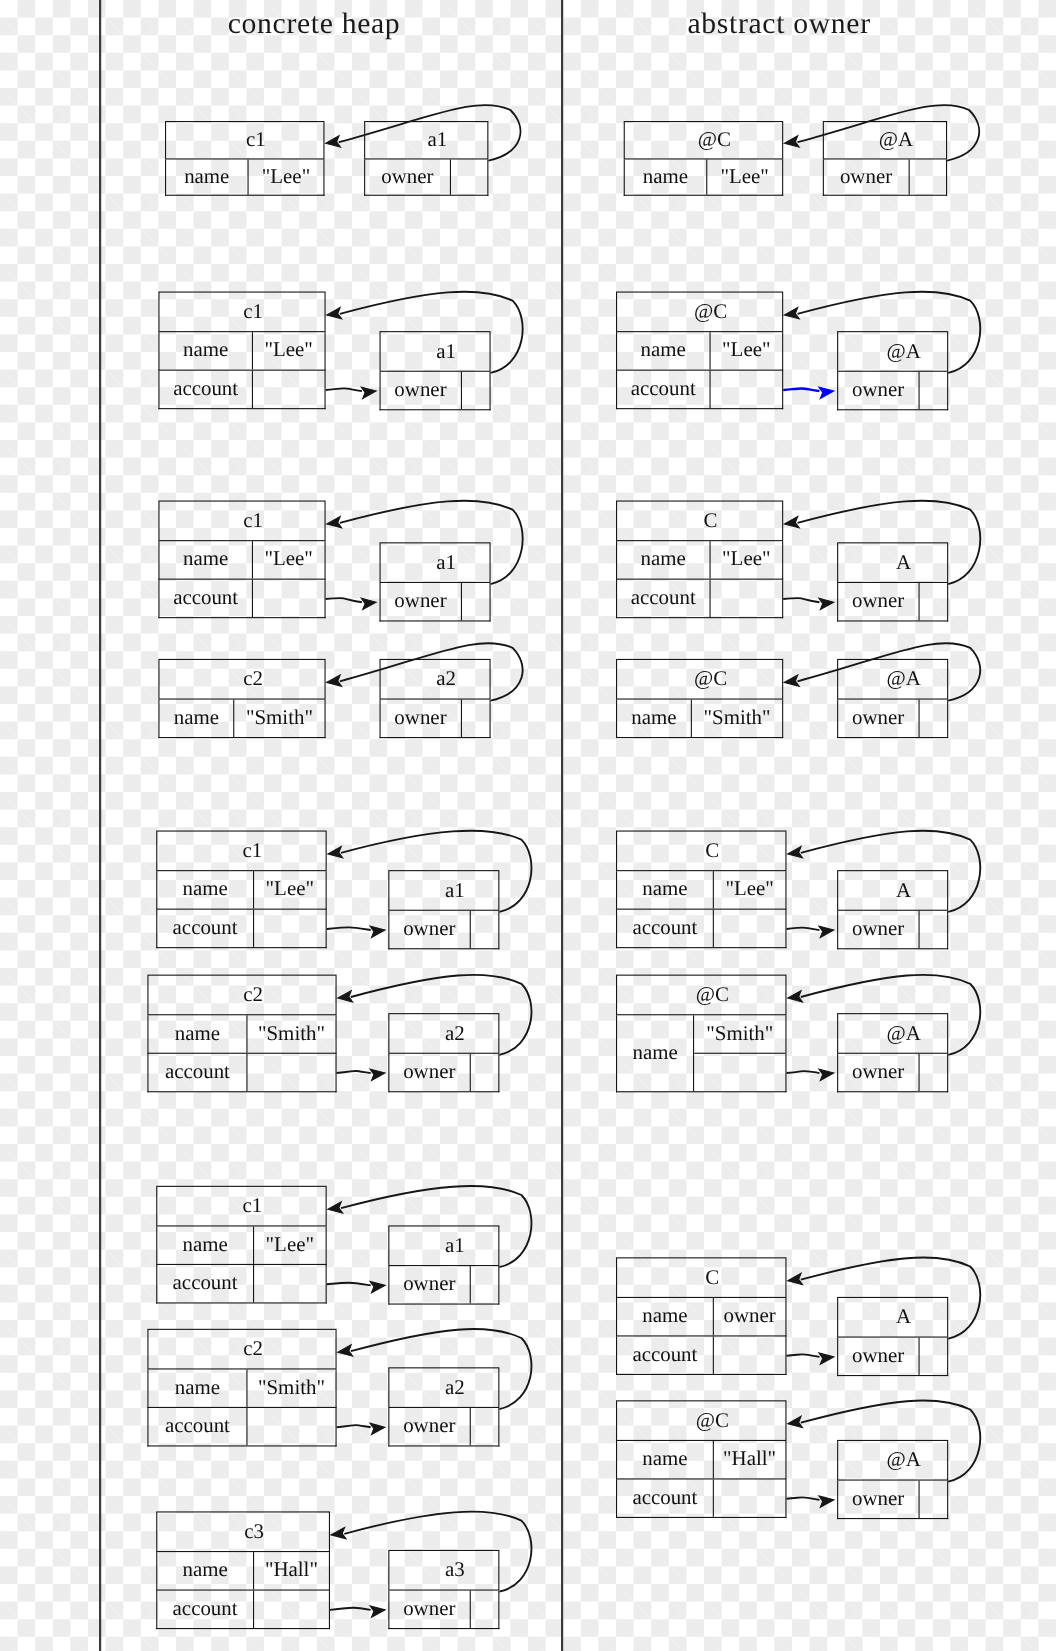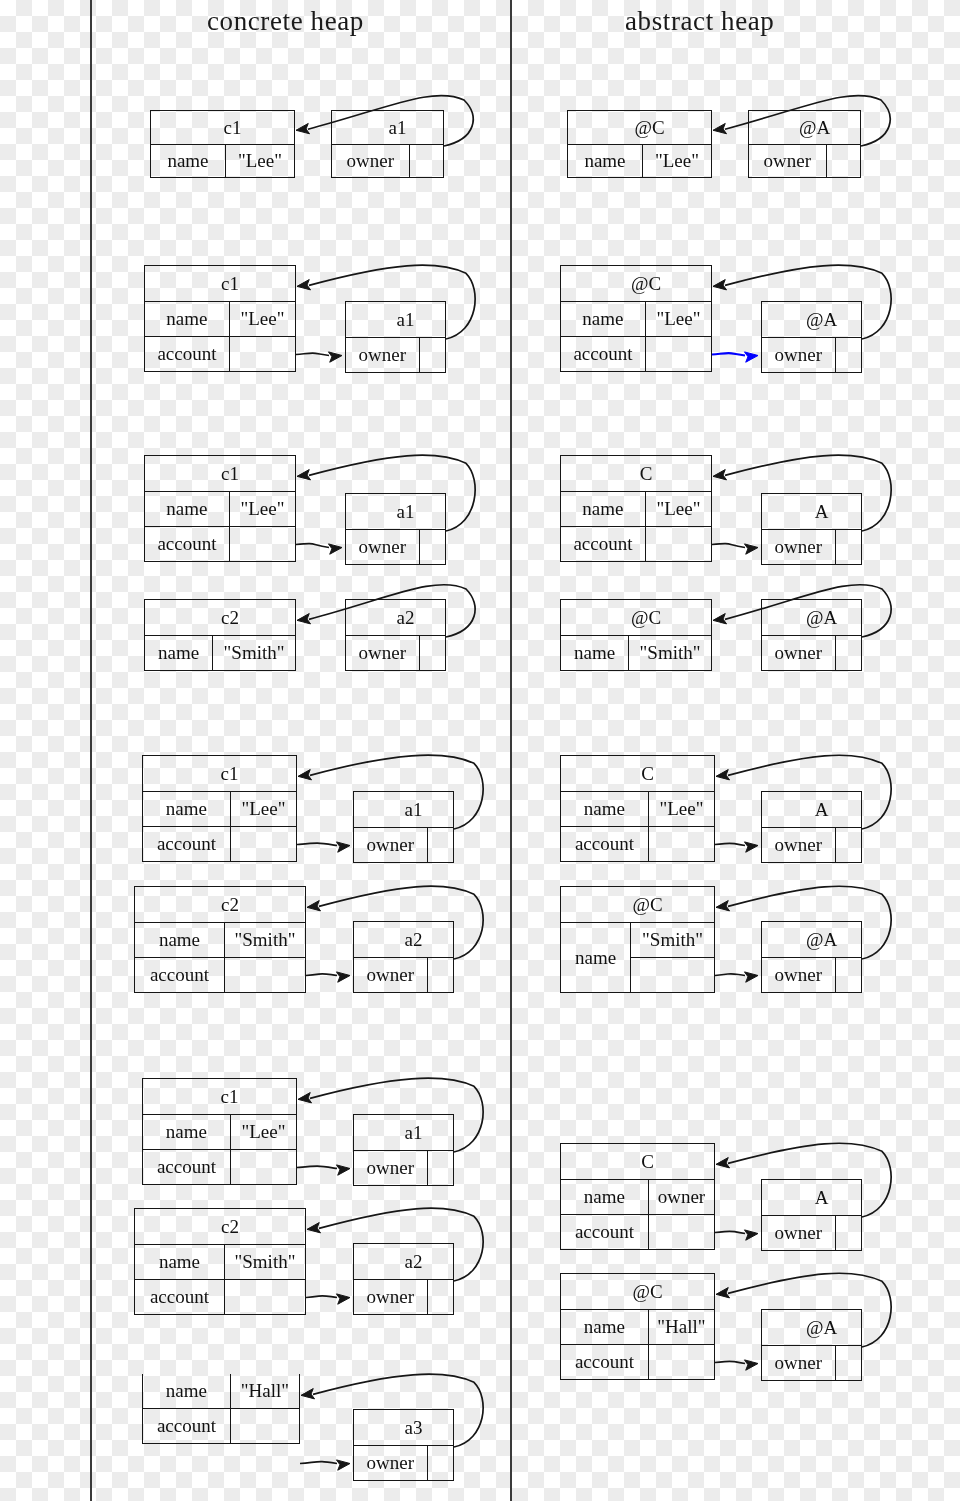--- a/index.html
+++ b/index.html
@@ -60,21 +60,21 @@
   svg.arrows path.blue{stroke:#0000ff;stroke-width:2.2;}
   svg.arrows polygon{fill:#161616;stroke:#161616;stroke-width:1;}
   svg.arrows polygon.blue{fill:#0000ff;stroke:#0000ff;}
 </style>
 </head>
 <body>
 
 <div id="stage">
 
   <div class="hdr" style="left:207px;top:6px;">concrete heap</div>
-  <div class="hdr" style="left:625px;top:6px;">abstract heap</div>
+  <div class="hdr" style="left:625px;top:6px;">abstract owner</div>
 
   <div class="vline" style="left:90px;top:0px;height:1501px;"></div>
   <div class="vline" style="left:510px;top:0px;height:1501px;"></div>
 
   <div id="boxlayer">
       <div class="obj" style="left: 150px; top: 110px; width: 145px;">
         <div class="hd" style="height: 35px;">c1</div>
         <div class="rowline" style="height: 33px;">
           <div class="cell" style="width: 75px;">name</div>
           <div class="cell sep" style="width: 70px;">"Lee"</div>
@@ -302,20 +302,21 @@
         </div>
       </div>
       <div class="obj" style="left: 353px; top: 1243px; width: 101px;">
         <div class="hd" style="height: 37px;">a2</div>
         <div class="rowline" style="height: 35px;">
           <div class="cell" style="width: 74px;">owner</div>
           <div class="cell sep" style="width: 27px;"></div>
         </div>
       </div>
       <div class="obj" style="left: 142px; top: 1374px; width: 158px;">
+        <div class="hd" style="height: 37px;">c3</div>
         <div class="rowline" style="height: 35px;">
           <div class="cell" style="width: 88px;">name</div>
           <div class="cell sep" style="width: 70px;">"Hall"</div>
         </div>
         <div class="rowline" style="height: 35px;">
           <div class="cell" style="width: 88px;">account</div>
           <div class="cell sep" style="width: 70px;"></div>
         </div>
       </div>
       <div class="obj" style="left: 353px; top: 1409px; width: 101px;">

